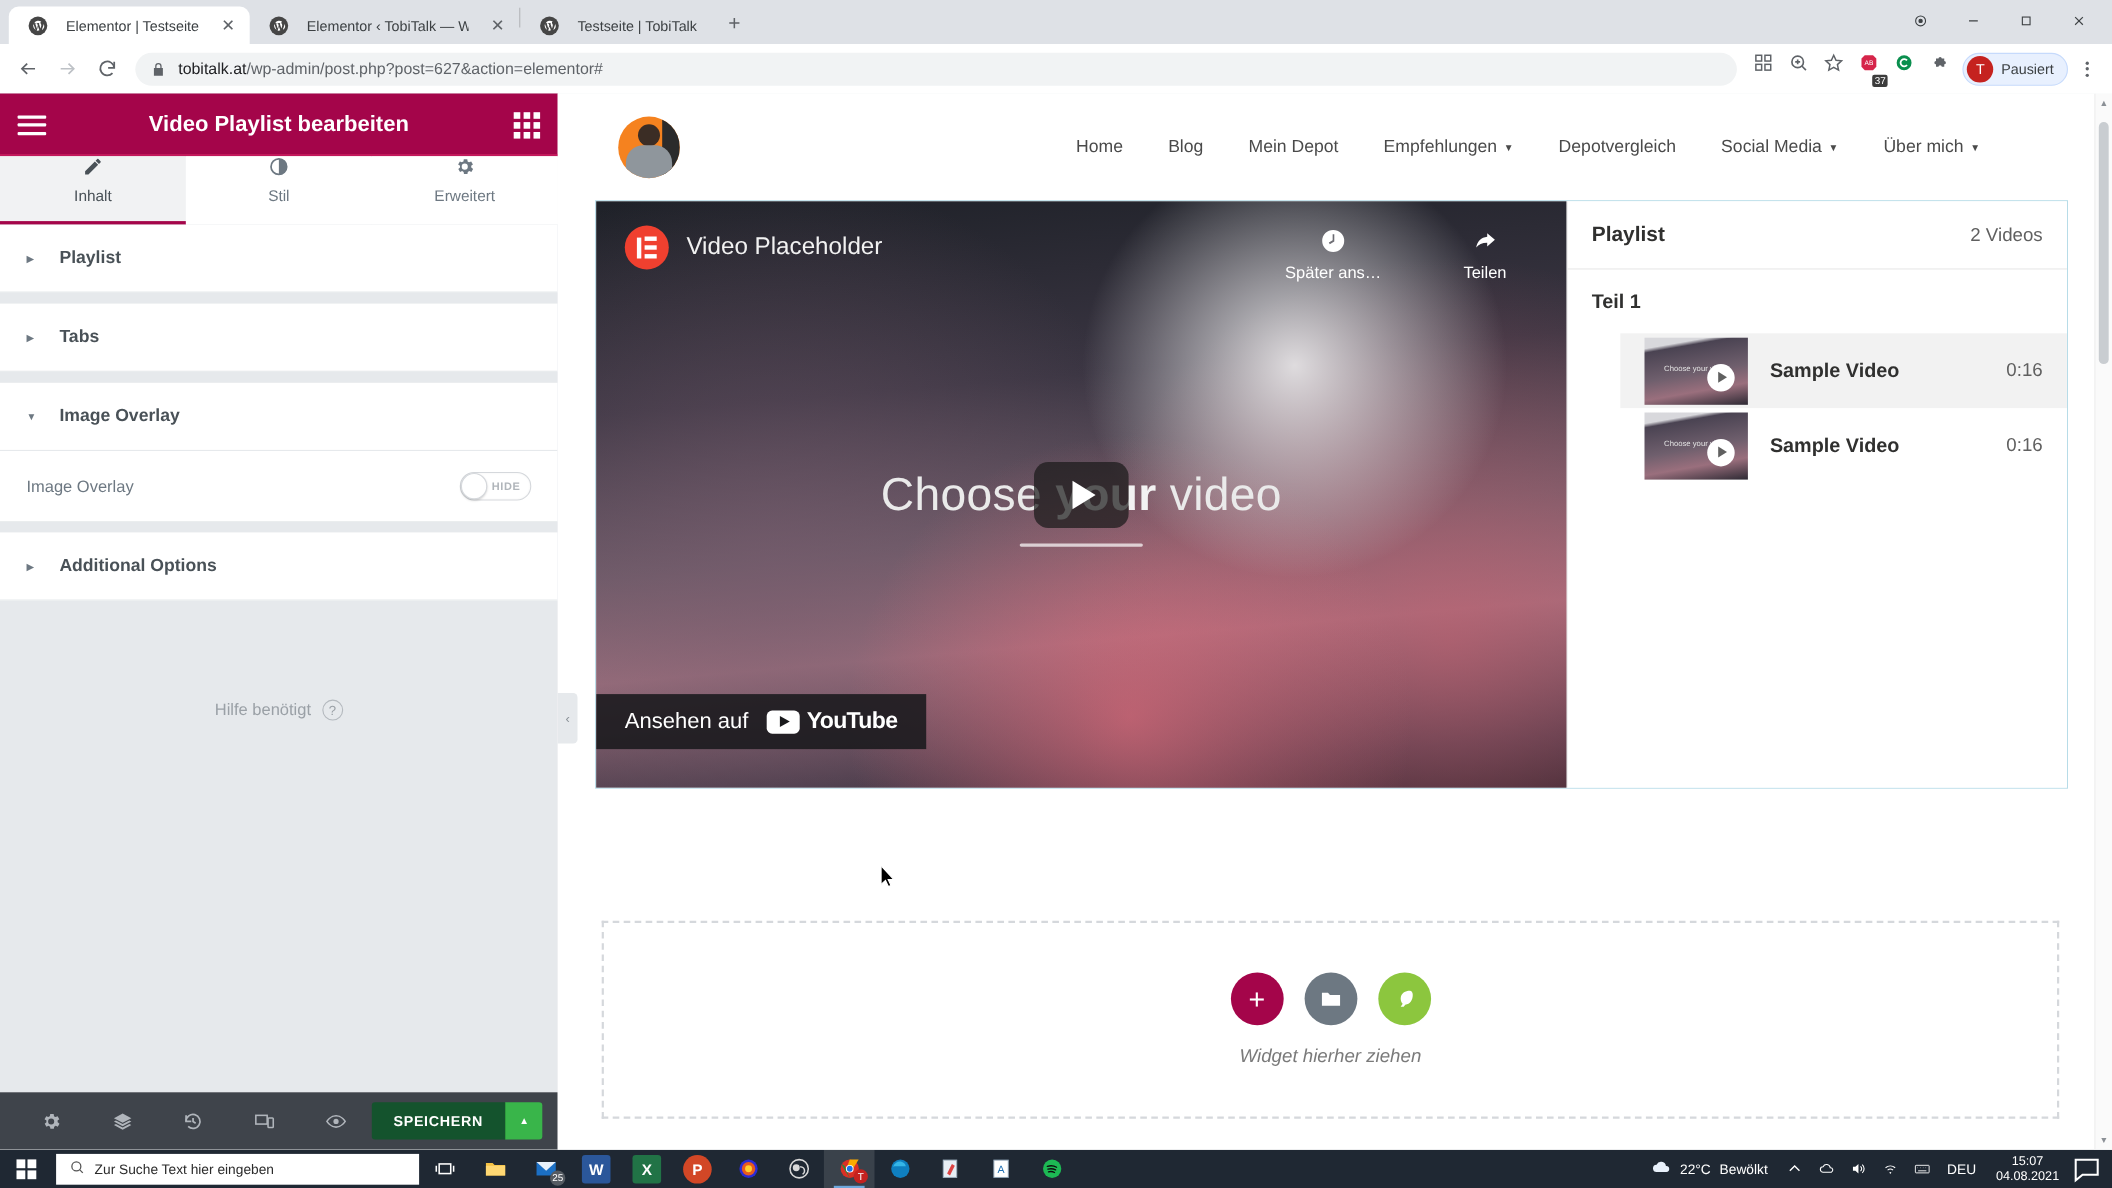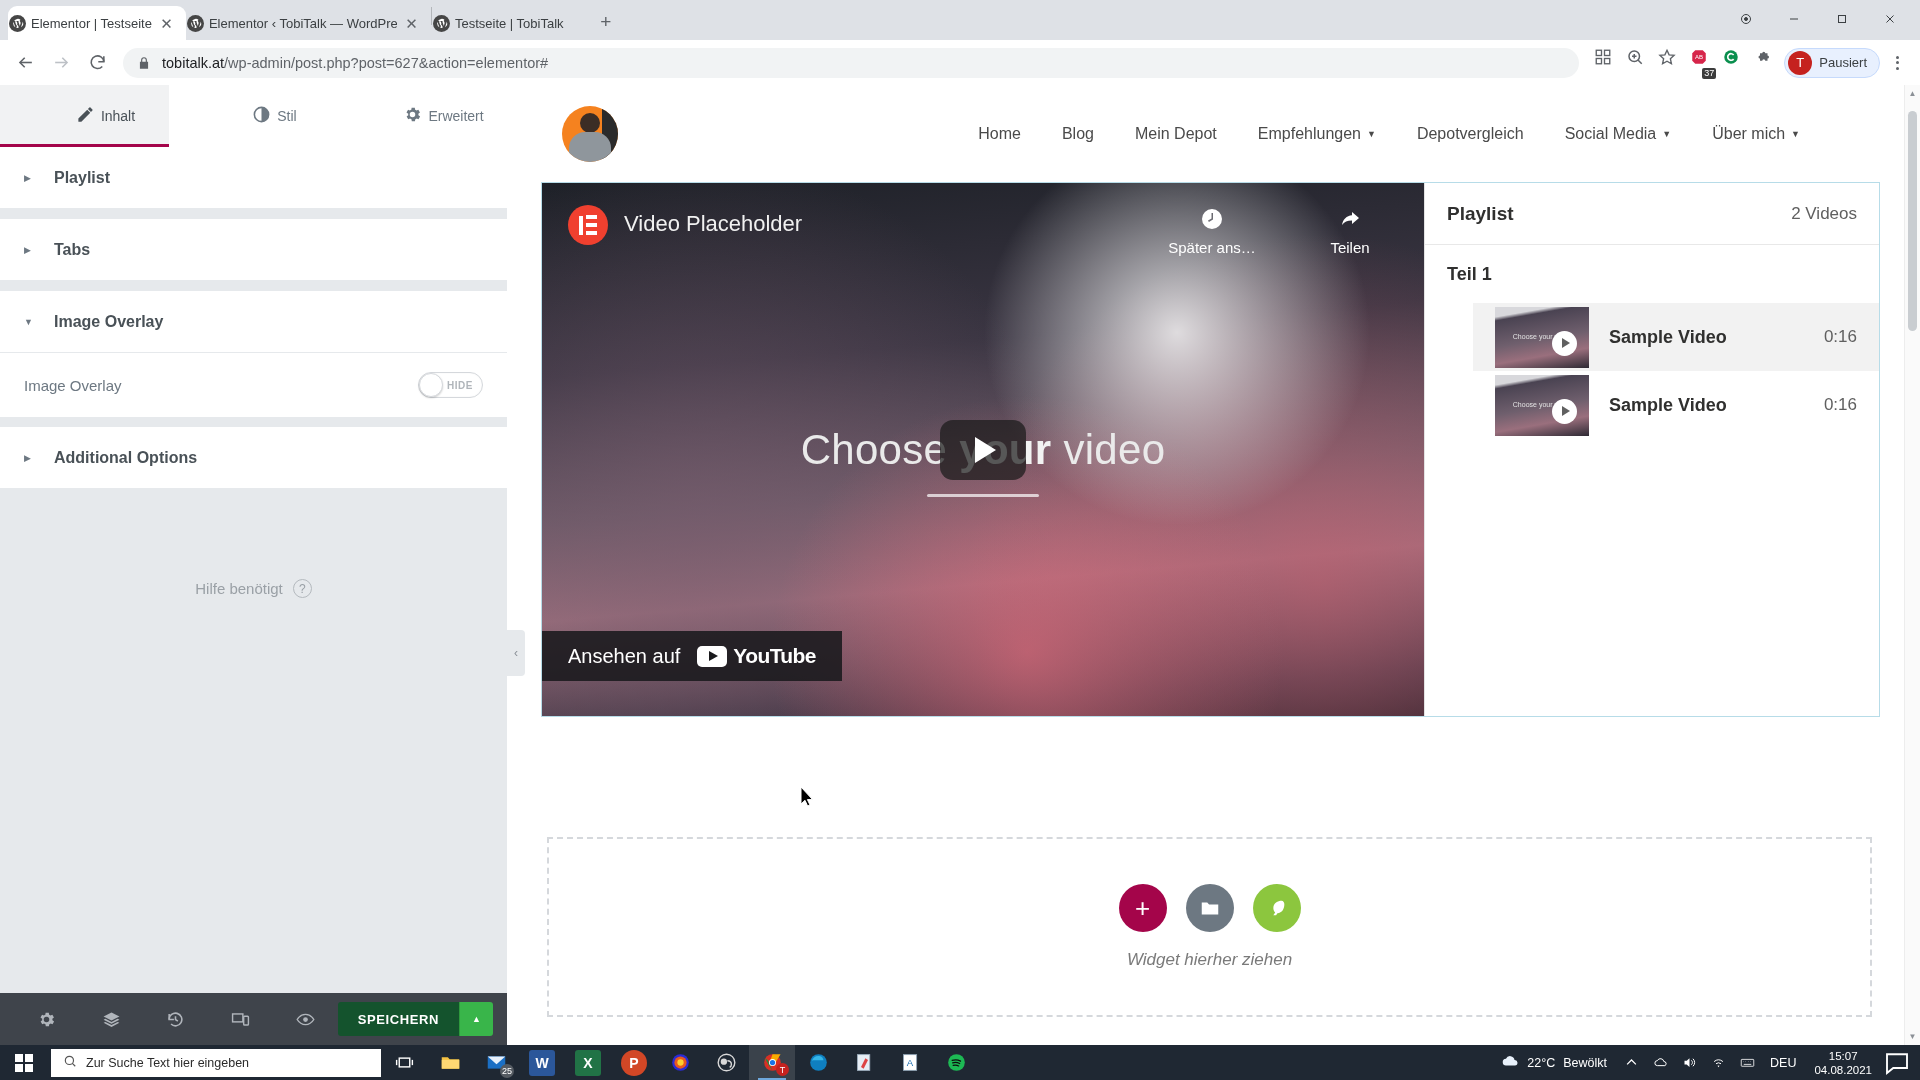--- a/index.html
+++ b/index.html
@@ -8,22 +8,22 @@
     font-family: "Liberation Sans", sans-serif;
     background: #ffffff;
     -webkit-font-smoothing: antialiased;
   }
 
   
   .browser { width: 1920px; height: 1045px; background: #dee1e6; position: relative; }
 
   .tabstrip { height: 40px; background: #dee1e6; display: flex; align-items: flex-end; padding-left: 8px; position: relative; }
   .tab {
-    height: 34px; display: flex; align-items: center; gap: 5px;
-    padding: 0 10px 0 1px; border-radius: 9px 9px 0 0; position: relative;
+    height: 34px; display: flex; align-items: center; gap: 17px;
+    padding: 0 10px 0 18px; border-radius: 9px 9px 0 0; position: relative;
     min-width: 150px; max-width: 245px;
   }
   .tab.active { background: #ffffff; }
   .tab.inactive { background: transparent; }
   .tab .favicon {
     width: 17px; height: 17px; border-radius: 50%; flex: 0 0 17px;
     background: #464646; position: relative; display: flex; align-items: center; justify-content: center;
   }
   .tab .favicon svg { width: 15px; height: 15px; }
   .tab .tab-title {
@@ -82,22 +82,22 @@
   }
   .panel-header::after { content:""; position:absolute; left:0; right:0; bottom:0; height:2px; background:#c2185b; }
   .hamburger { display: flex; flex-direction: column; gap: 4.5px; width: 26px; }
   .hamburger i { height: 3px; background: #fff; border-radius: 1px; display: block; }
   .panel-title { color: #fff; font-size: 20px; font-weight: bold; position: absolute; left: 0; right: 0; text-align: center; pointer-events: none; }
   .grid-icon { display: grid; grid-template-columns: repeat(3, 6px); grid-gap: 3px; position: relative; z-index: 2; }
   .grid-icon i { width: 6px; height: 6px; background: #fff; display: block; }
 
   .panel-tabs { height: 62px; background: #fff; display: flex; flex: 0 0 62px; }
   .ptab {
-    flex: 1; display: flex; flex-direction: row; align-items: center; justify-content: center;
-    gap: 6px; font-size: 14px; color: #6d7882; position: relative; background: #fff; padding-left: 42px;
+    flex: 1; display: flex; flex-direction: column; align-items: center; 
+    gap: 6px; font-size: 14px; color: #6d7882; position: relative; background: #fff;
   }
   .ptab.active { background: #f1f2f3; color: #495157; }
   .ptab.active::after { content: ""; position: absolute; bottom: 0; left: 0; right: 0; height: 3px; background: #a4054a; }
   .ptab svg { width: 19px; height: 19px; }
 
   .panel-body { flex: 1; background: #e6e9ec; overflow: hidden; }
   .section {
     background: #fff; height: 62px; display: flex; align-items: center;
     padding: 0 24px; gap: 20px; border-bottom: 1px solid #e6e9ec;
   }
@@ -407,20 +407,39 @@
     <div class="kebab">
         <i></i>
         <i></i>
         <i></i>
       </div>
   </div>
 
   <div class="viewport">
 
     <div class="panel">
+      <div class="panel-header">
+        <div class="hamburger">
+            <i></i>
+            <i></i>
+            <i></i>
+          </div>
+        <div class="panel-title">Video Playlist bearbeiten</div>
+        <div class="grid-icon">
+            <i></i>
+            <i></i>
+            <i></i>
+            <i></i>
+            <i></i>
+            <i></i>
+            <i></i>
+            <i></i>
+            <i></i>
+          </div>
+      </div>
 
       <div class="panel-tabs">
         <div class="ptab active">
           <span>
             <svg viewBox="0 0 24 24" fill="currentColor">
                 <path d="M3 17.2V21h3.8L18 9.8 14.2 6 3 17.2zM20.7 7.1a1 1 0 0 0 0-1.4L18.3 3.3a1 1 0 0 0-1.4 0l-1.8 1.8L18.9 8.9l1.8-1.8z"></path>
               </svg>
           </span>
           <span>Inhalt</span>
         </div>

